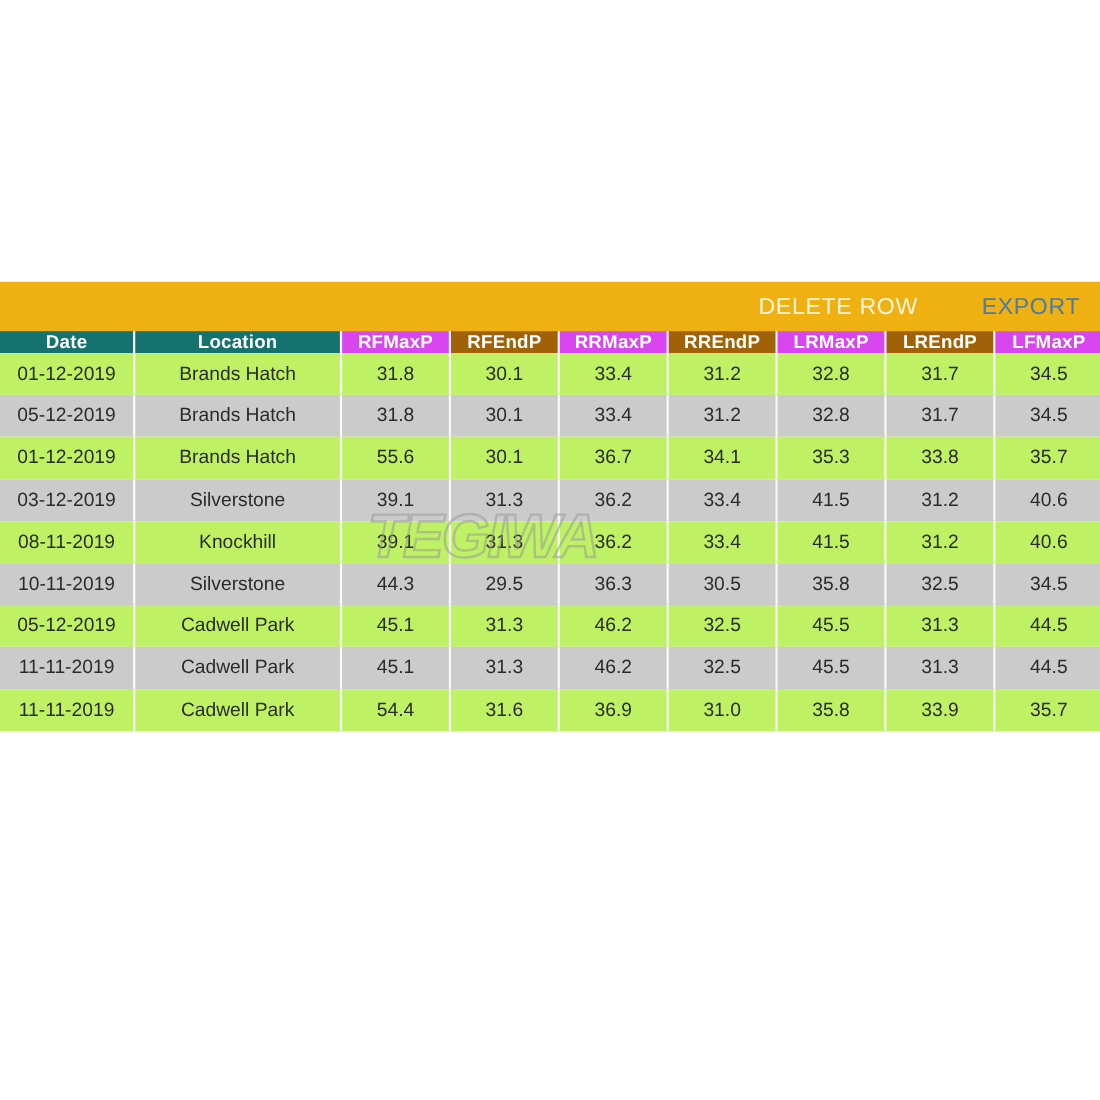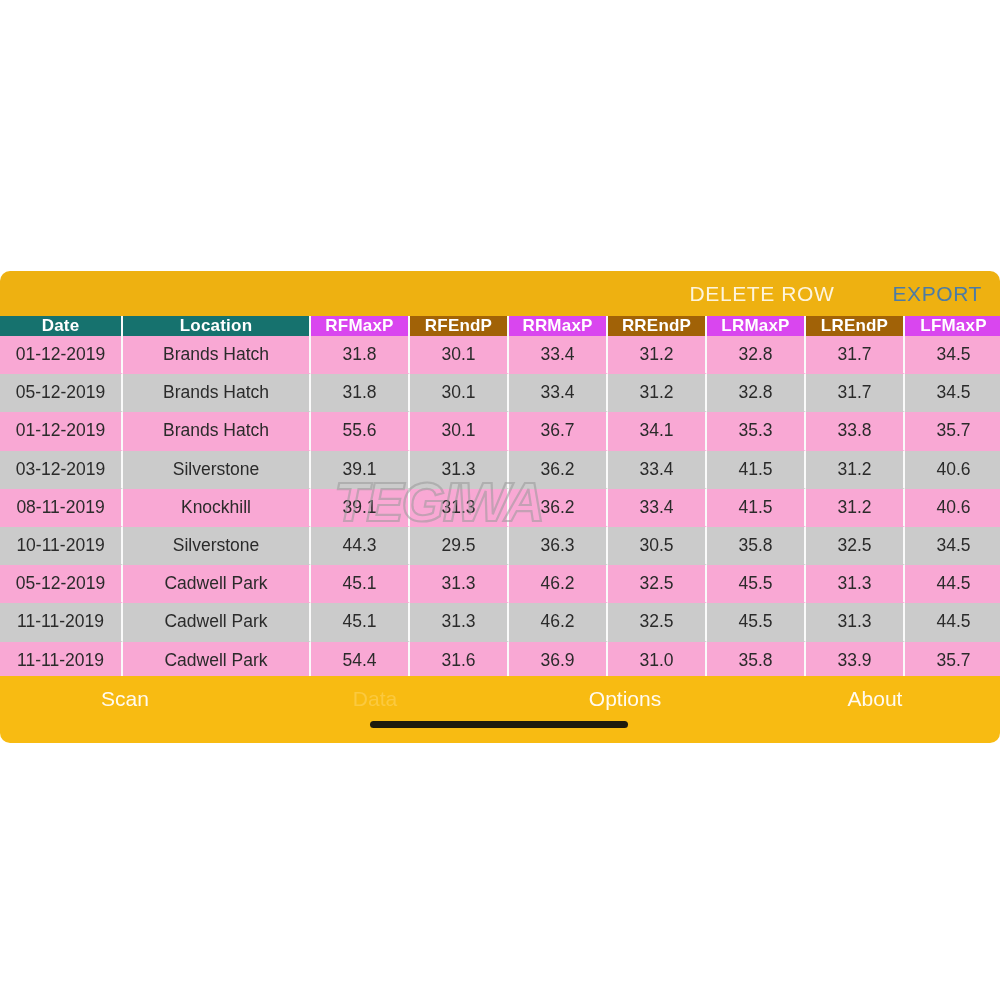--- a/index.html
+++ b/index.html
@@ -12,26 +12,25 @@
     height: 1000px;
     font-family: "Liberation Sans", sans-serif;
     overflow: hidden;
     position: relative;
   }
 
   
   #device {
     position: absolute;
     left: 0;
-    top: 271px;
+    top: 256px;
     width: 1000px;
     height: 472px;
     background: #ffffff;
     overflow: hidden;
-    border-radius: 10px;
   }
 
   
   #action-bar {
     position: absolute;
     left: 0;
     top: 0;
     width: 1000px;
     height: 45px;
     background: #eeb111;
@@ -89,21 +88,21 @@
   }
   th.th-date, th.th-loc { background: #16726e; }
   th.c-dark  { background: #d946ef; }
   th.c-light { background: #a16207; }
 
   #data-table tbody td {
     color: #2b2b2b;
     border-right: 2px solid #fafafa;
     border-bottom: 1px solid transparent;
   }
-  #data-table tbody tr.odd  td { background: #f9a8d4; }
+  #data-table tbody tr.odd  td { background: #bef264; }
   #data-table tbody tr.even td { background: #cbcbcb; }
 
   
   col.w-date { width: 123px; }
   col.w-loc  { width: 188px; }
   col.w-num  { width: 99px; }
 
   
   #watermark {
     position: absolute;
@@ -303,23 +302,14 @@
         </tr>
       </tbody>
   </table>
 
   <div id="watermark">
     <svg width="360" height="52" viewBox="0 0 360 52">
       <text id="watermark-text" x="4" y="44">TEGIWA</text>
     </svg>
   </div>
 
-  <div id="tab-bar">
-    <div id="tab-row">
-        <div class="tab">Scan</div>
-        <div class="tab muted">Data</div>
-        <div class="tab">Options</div>
-        <div class="tab">About</div>
-      </div>
-    <div id="home-indicator"></div>
-  </div>
 
 </div>
 
 </body></html>

